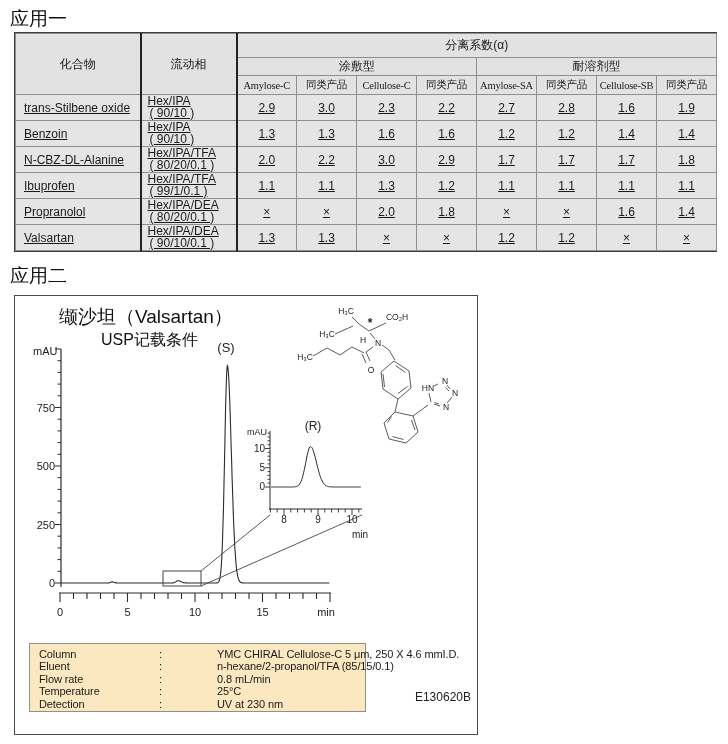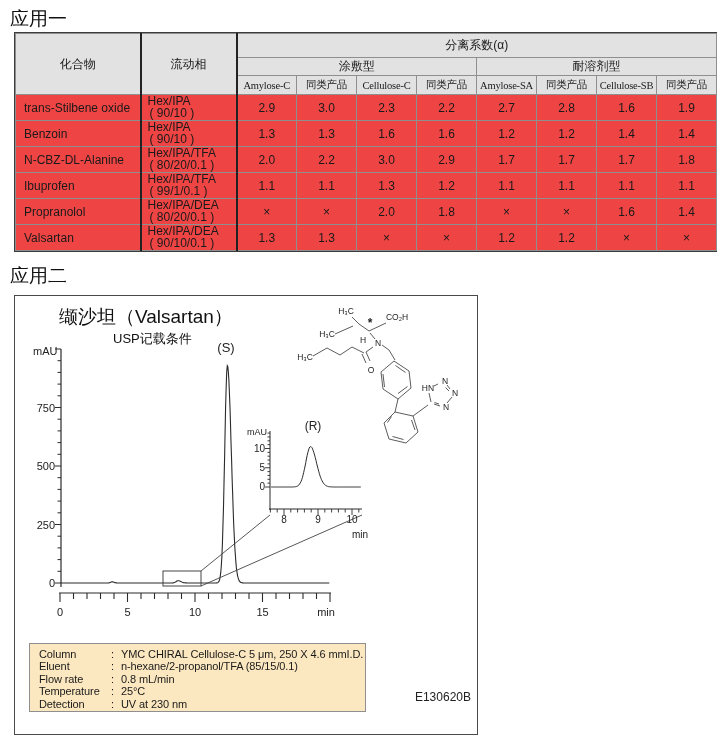--- a/index.html
+++ b/index.html
@@ -15,36 +15,36 @@
   .tbl-wrap{left:14px;top:32px;width:703px;border:1.5px solid #3c3c3c;box-sizing:border-box;}
   table.sep{border-collapse:collapse;table-layout:fixed;width:700px;}
   .sep th,.sep td{
     border:1px solid #8f8f8f;padding:0;font-weight:normal;text-align:center;
     overflow:hidden;white-space:nowrap;
   }
   .sep thead th{background:#e2e2e2;font-size:12px;}
   .sep thead{border-bottom:1.5px solid #4a4a4a;}
   .sep thead .sub{font-size:10.5px;letter-spacing:-0.2px;font-family:Liberation Serif, serif;}
   .sep tbody tr{height:26px;}
-  .sep tbody td{font-size:12px;background:#ef4444;}
+  .sep tbody td{font-size:12px;background:#e5e5e5;text-decoration:underline;}
   .c-comp{text-align:left !important;padding-left:8px !important;font-size:12px;}
   .c-phase{text-align:left !important;padding-left:6px !important;font-size:11px;line-height:11.5px;margin-left:7px;}
   .c-phase .l2{padding-left:2px;}
   .thickL{border-left:2px solid #222 !important;}
   .dashL{border-left:1px dashed #a8a8a8 !important;}
 
   
   .panel{left:14px;top:295px;width:464px;height:440px;border:1.5px solid #4a4a4a;box-sizing:border-box;}
   .t1{left:44px;top:8px;font-size:19px;color:#111;}
-  .t2{left:98px;top:34px;font-size:13px;color:#111;}
+  .t2{left:86px;top:34px;font-size:16px;color:#111;}
   .cond{
     left:14px;top:347px;width:337px;height:69px;background:#fce8c0;
     border:1px solid #8f8f8f;box-sizing:border-box;padding:4px 0 0 9px;
   }
-  .cond .row{display:flex;font-size:11px;line-height:12.4px;white-space:nowrap;letter-spacing:-0.1px;}
+  .cond .row{display:flex;font-size:11px;line-height:12.4px;white-space:nowrap;letter-spacing:-0.1px;gap:48px;}
   .cond .cl{width:72px;flex:none;}
   .cond .cc{width:10px;flex:none;}
   .code{left:376px;top:394px;width:80px;text-align:right;font-size:12px;color:#222;}
   svg text{fill:#222;font-family:"Liberation Sans","DejaVu Sans",sans-serif;}
 </style>
 </head>
 <body>
 
 <div class="abs heading" style="left:10px;top:6px;">应用一</div>
 

